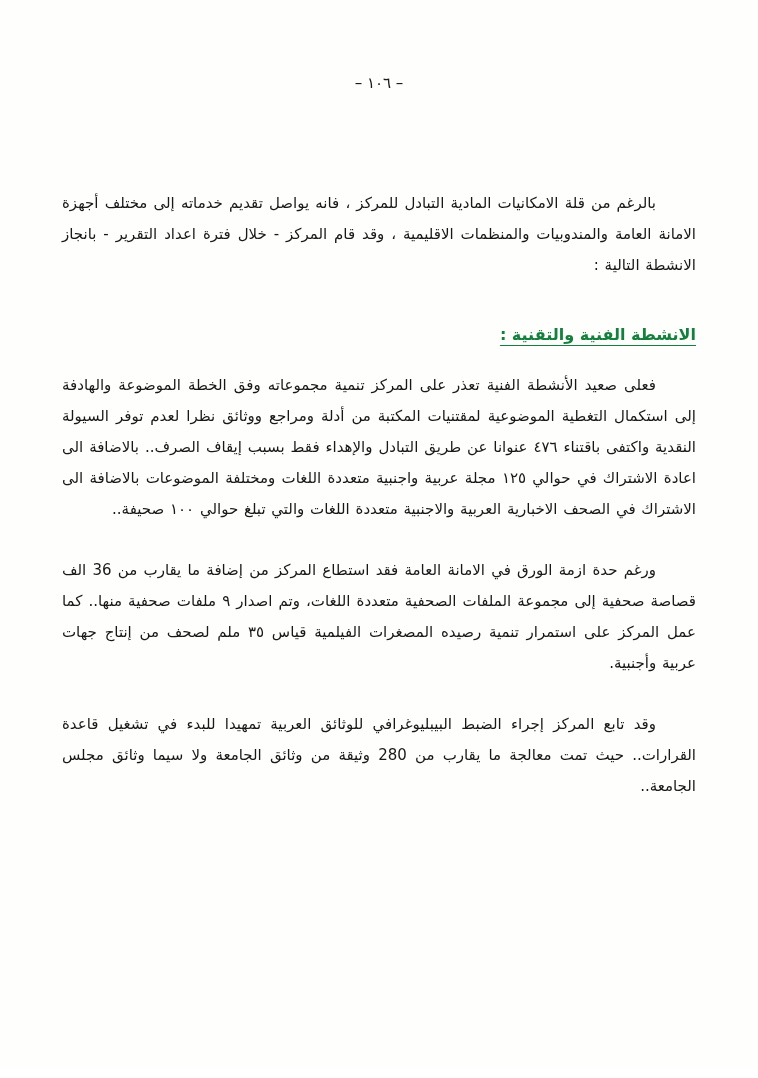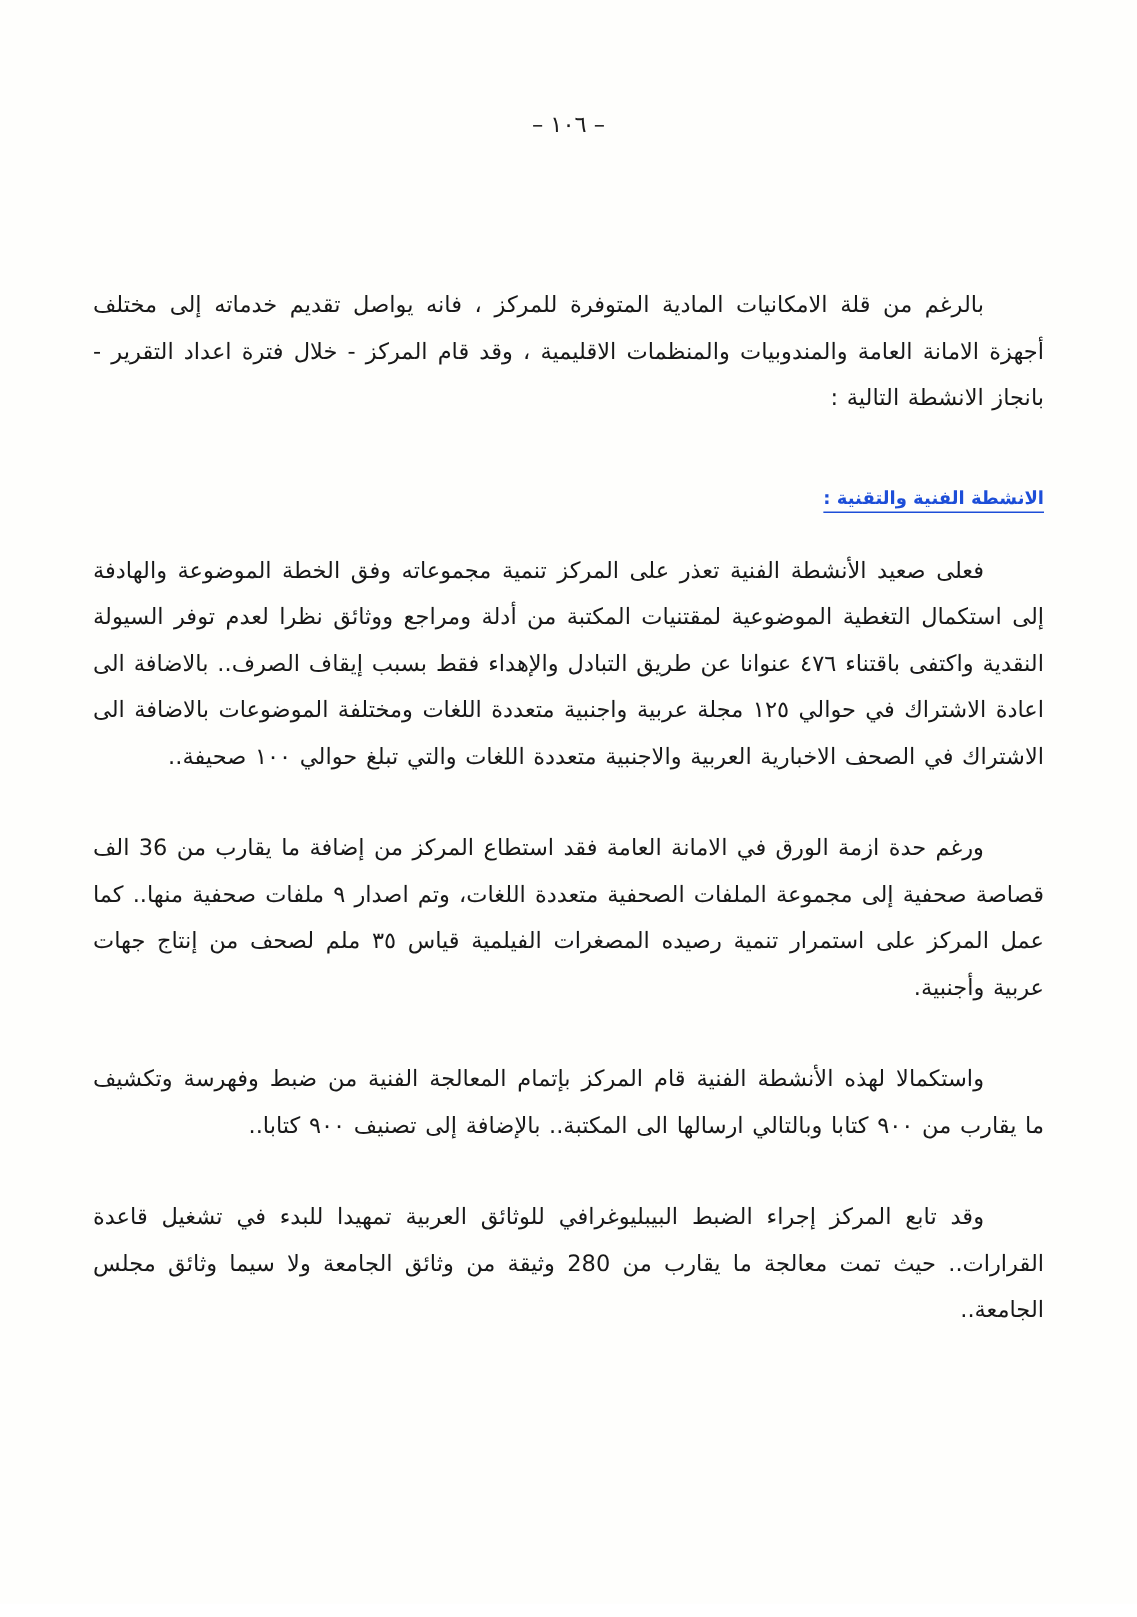--- a/index.html
+++ b/index.html
@@ -36,45 +36,44 @@
     text-align: justify;
     text-justify: inter-word;
     margin: 0 0 30px 0;
     word-spacing: 1px;
   }
   .para.indent {
     text-indent: 40px;
   }
   .section-heading {
     display: inline-block;
-    font-size: 12px;
+    font-size: 16px;
     font-weight: bold;
     text-decoration: underline;
     text-underline-offset: 5px;
     margin: 14px 0 26px 0;
-    color: #1d4ed8;
+    color: #15803d;
   }
   .heading-row {
     margin: 0;
   }
 </style>
 </head>
 <body>
 
 <div class="page">
 
   <div class="page-number">– ١٠٦ –</div>
 
-  <p class="para indent">بالرغم من قلة الامكانيات المادية المتوفرة للمركز ، فانه يواصل تقديم خدماته إلى مختلف أجهزة الامانة العامة والمندوبيات والمنظمات الاقليمية ، وقد قام المركز - خلال فترة اعداد التقرير - بانجاز الانشطة التالية :</p>
+  <p class="para indent">بالرغم من قلة الامكانيات المادية التبادل للمركز ، فانه يواصل تقديم خدماته إلى مختلف أجهزة الامانة العامة والمندوبيات والمنظمات الاقليمية ، وقد قام المركز - خلال فترة اعداد التقرير - بانجاز الانشطة التالية :</p>
 
   <div class="heading-row">
     <span class="section-heading">الانشطة الفنية والتقنية :</span>
   </div>
 
   <p class="para indent">فعلى صعيد الأنشطة الفنية تعذر على المركز تنمية مجموعاته وفق الخطة الموضوعة والهادفة إلى استكمال التغطية الموضوعية لمقتنيات المكتبة من أدلة ومراجع ووثائق نظرا لعدم توفر السيولة النقدية واكتفى باقتناء ٤٧٦ عنوانا عن طريق التبادل والإهداء فقط بسبب إيقاف الصرف.. بالاضافة الى اعادة الاشتراك في حوالي ١٢٥ مجلة عربية واجنبية متعددة اللغات ومختلفة الموضوعات بالاضافة الى الاشتراك في الصحف الاخبارية العربية والاجنبية متعددة اللغات والتي تبلغ حوالي ١٠٠ صحيفة..</p>
 
   <p class="para indent">ورغم حدة ازمة الورق في الامانة العامة فقد استطاع المركز من إضافة ما يقارب من 36 الف قصاصة صحفية إلى مجموعة الملفات الصحفية متعددة اللغات، وتم اصدار ٩ ملفات صحفية منها.. كما عمل المركز على استمرار تنمية رصيده المصغرات الفيلمية قياس ٣٥ ملم لصحف من إنتاج جهات عربية وأجنبية.</p>
 
-  <p class="para indent">واستكمالا لهذه الأنشطة الفنية قام المركز بإتمام المعالجة الفنية من ضبط وفهرسة وتكشيف ما يقارب من ٩٠٠ كتابا وبالتالي ارسالها الى المكتبة.. بالإضافة إلى تصنيف ٩٠٠ كتابا..</p>
 
   <p class="para indent">وقد تابع المركز إجراء الضبط البيبليوغرافي للوثائق العربية تمهيدا للبدء في تشغيل قاعدة القرارات.. حيث تمت معالجة ما يقارب من 280 وثيقة من وثائق الجامعة ولا سيما وثائق مجلس الجامعة..</p>
 
 </div>
 
 </body></html>

